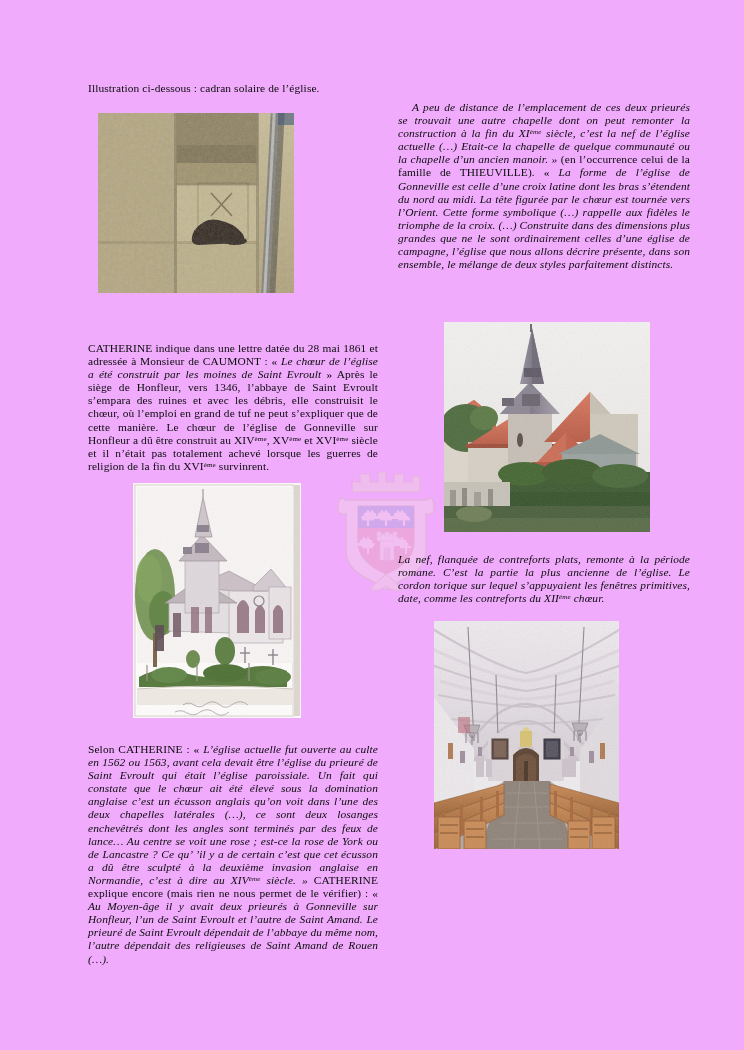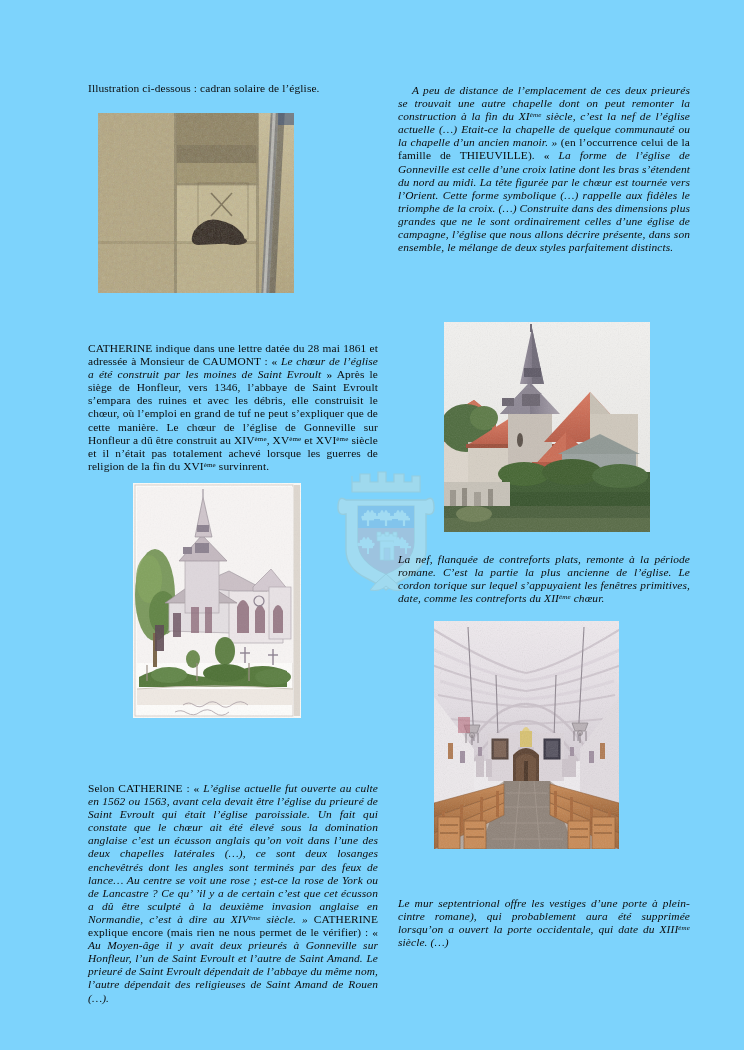--- a/index.html
+++ b/index.html
@@ -12,34 +12,34 @@
     height: 1050px;
     position: relative;
     font-family: "Liberation Serif", "DejaVu Serif", serif;
     color: #000000;
     overflow: hidden;
   }
 
   .page {
     position: absolute;
     inset: 0;
-    background: #7dd3fc;
+    background: #f0abfc;
   }
 
   
   .txt {
     position: absolute;
     font-size: 11.4px;
     line-height: 13.1px;
     text-align: justify;
     color: #0b0b0b;
     letter-spacing: 0.01em;
   }
   .txt.italic { font-style: italic; }
-  .indent { text-indent: 14px; }
+  .indent { text-indent: 14px; margin-top: 17px; }
 
   sup.ord {
     font-size: 0.62em;
     vertical-align: 0.42em;
     line-height: 0;
   }
 
   
   .col-left  { left: 88px;  width: 290px; }
   .col-right { left: 398px; width: 292px; }
@@ -516,21 +516,18 @@
         <line x1="136" y1="208" x2="154" y2="208"></line>
           <line x1="136" y1="216" x2="154" y2="216"></line>
         <line x1="160" y1="204" x2="178" y2="204"></line>
           <line x1="160" y1="212" x2="178" y2="212"></line>
       </g>
 
       <rect width="185" height="228" filter="url(#in-grain)" opacity="0.85"></rect>
     </svg>
   </div>
 
-  <div class="txt col-left" style="top:782px;">
+  <div class="txt col-left" style="top:743px;">
     <span>Selon CATHERINE : « </span><span style="font-style:italic">L’église actuelle fut ouverte au culte en 1562 ou 1563, avant cela devait être l’église du prieuré de Saint Evroult qui était l’église paroissiale. Un fait qui constate que le chœur ait été élevé sous la domination anglaise c’est un écusson anglais qu’on voit dans l’une des deux chapelles latérales (…), ce sont deux losanges enchevêtrés dont les angles sont terminés par des feux de lance… Au centre se voit une rose ; est-ce la rose de York ou de Lancastre ? Ce qu’ ’il y a de certain c’est que cet écusson a dû être sculpté à la deuxième invasion anglaise en Normandie, c’est à dire au XIV</span><sup class="ord" style="font-style:italic">ème</sup><span style="font-style:italic"> siècle. »</span><span> CATHERINE explique encore (mais rien ne nous permet de le vérifier) : « </span><span style="font-style:italic">Au Moyen-âge il y avait deux prieurés à Gonneville sur Honfleur, l’un de Saint Evroult et l’autre de Saint Amand. Le prieuré de Saint Evroult dépendait de l’abbaye du même nom, l’autre dépendait des religieuses de Saint Amand de Rouen (…).</span>
   </div>
 
-  <div class="txt col-right italic" style="top:897px;">
-    <span>Le mur septentrional offre les vestiges d’une porte à plein-cintre romane), qui probablement aura été supprimée lorsqu’on a ouvert la porte occidentale, qui date du XIII</span><sup class="ord">ème</sup><span> siècle. (…)</span>
-  </div>
 
 </div>
 
 </body></html>

